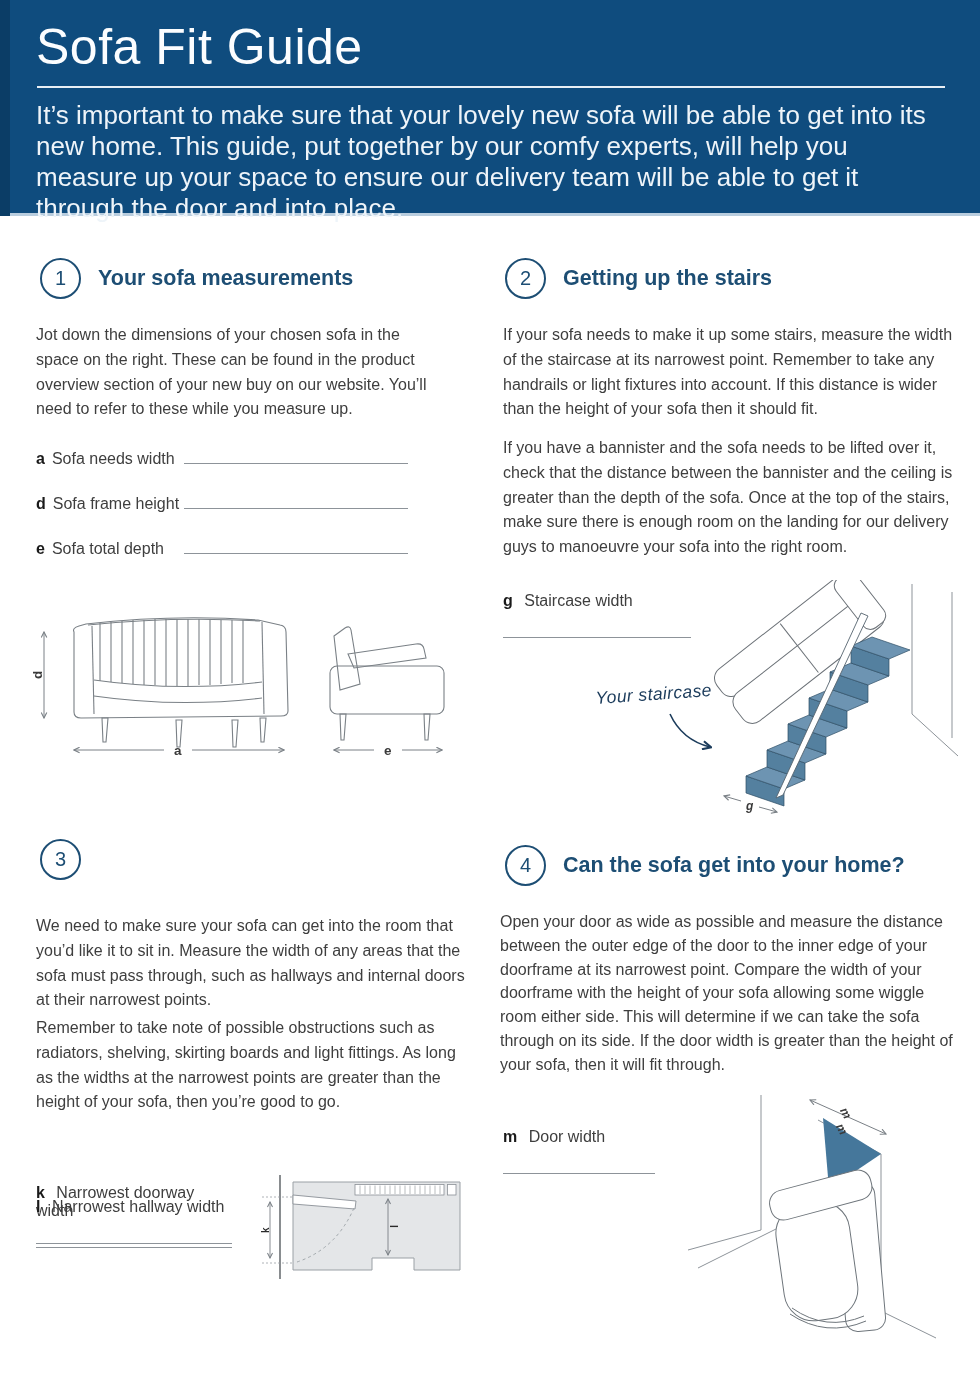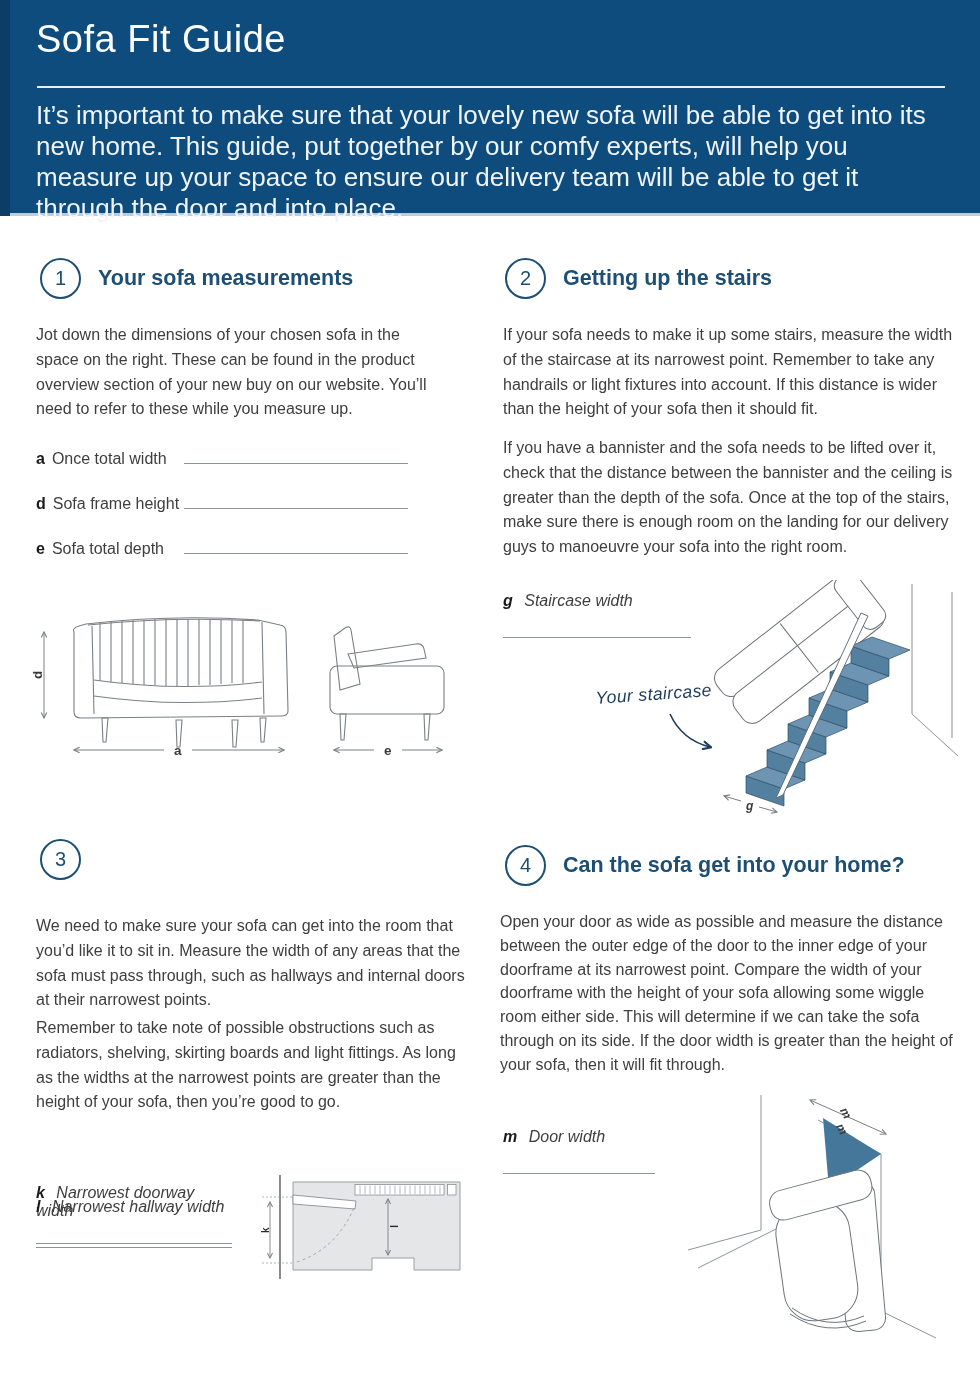--- a/index.html
+++ b/index.html
@@ -3,21 +3,21 @@
 <meta charset="utf-8">
 <style>
   html,body{margin:0;padding:0;background:#ffffff;}
   .page{position:relative;width:980px;height:1385px;background:#ffffff;
         font-family:"Liberation Sans", sans-serif;overflow:hidden;}
   .abs{position:absolute;}
 
   
   .header{left:0;top:0;width:980px;height:213px;background:#0f4c7e;border-bottom:3px solid #b9cdde;}
   .header-edge{left:0;top:0;width:10px;height:216px;background:#0b3d66;}
-  .page-title{left:36px;top:18px;font-size:38px;font-weight:400;color:#fbfdff;letter-spacing:.5px;}
+  .page-title{left:36px;top:18px;font-size:50px;font-weight:400;color:#fbfdff;letter-spacing:.5px;}
   .title-rule{left:37px;top:86px;width:908px;height:2px;background:#e8eef4;}
   .intro{left:36px;top:100px;width:906px;font-size:26px;line-height:31px;color:#eef4f9;}
 
   
   .sec-head{display:flex;align-items:center;gap:17px;}
   .num-circle{width:37px;height:37px;border:2.5px solid #1d4e74;border-radius:50%;
               display:flex;align-items:center;justify-content:center;
               font-size:20px;color:#1d4e74;flex:0 0 auto;}
   .sec-title{font-size:21.5px;font-weight:700;color:#1d4e74;line-height:27px;}
   .s1-head{left:40px;top:258px;}
@@ -33,21 +33,21 @@
   .s3-p1{left:36px;top:914px;width:430px;}
   .s3-p2{left:36px;top:1016px;width:432px;}
   .s4-p {left:500px;top:910px;width:456px;line-height:23.8px;}
 
   
   .field-inline{display:flex;align-items:baseline;width:372px;margin-bottom:27px;font-size:16px;}
   .fkey{font-weight:700;color:#1a1a1a;margin-right:7px;}
   .flabel{color:#3e3e3e;}
   .labelbox{flex:0 0 148px;display:flex;align-items:baseline;}
   .fline{flex:1;border-bottom:1px solid #8d9399;align-self:flex-end;transform:translateY(-4px);}
-  .field-block{font-size:16px;font-style:italic;}
+  .field-block{font-size:16px;}
   .fline-below{border-bottom:1px solid #8d9399;margin-top:27px;}
   .s1-fields{left:36px;top:450px;}
   .g-field{left:503px;top:592px;width:188px;}
   .k-field{left:36px;top:1184px;width:196px;}
   .l-field{left:36px;top:1198px;width:196px;}
   .m-field{left:503px;top:1128px;width:152px;}
 
   
   .sofa-svg  {left:28px; top:592px;}
   .stairs-svg{left:578px;top:580px;}
@@ -73,21 +73,21 @@
   <div class="abs sec-head s1-head">
     <div class="num-circle">1</div>
     <div class="sec-title">Your sofa measurements</div>
   </div>
   <div class="abs para s1-p">Jot down the dimensions of your chosen sofa in the space on the right. These can be found in the product overview section of your new buy on our website. You’ll need to refer to these while you measure up.</div>
 
   <div class="abs s1-fields">
     <div class="field-inline">
       <span class="labelbox">
           <span class="fkey">a</span>
-      <span class="flabel">Once total width</span>
+      <span class="flabel">Sofa needs width</span>
         </span>
       <span class="fline"></span>
     </div>
     <div class="field-inline">
       <span class="labelbox">
           <span class="fkey">d</span>
       <span class="flabel">Sofa frame height</span>
         </span>
       <span class="fline"></span>
     </div>

